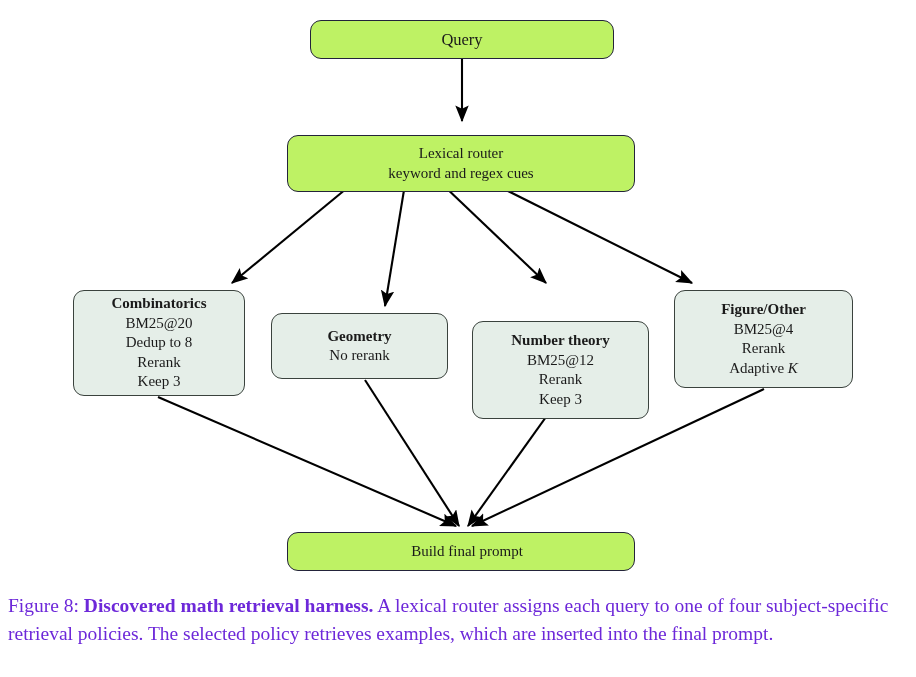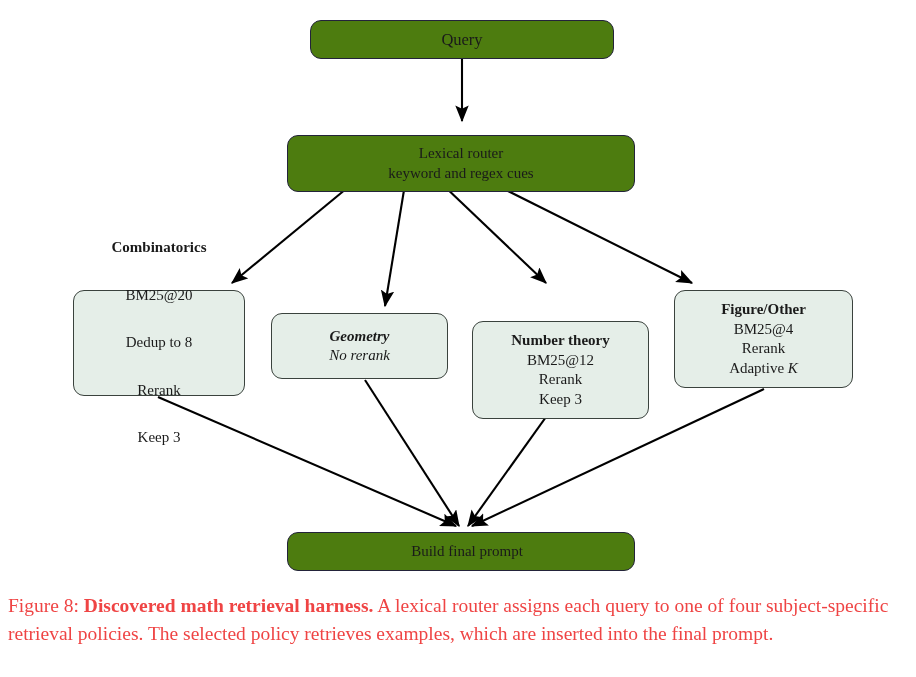--- a/index.html
+++ b/index.html
@@ -41,21 +41,21 @@
     display: flex;
     flex-direction: column;
     align-items: center;
     justify-content: center;
     text-align: center;
     line-height: 1.30;
     z-index: 2;
   }
 
   .node-lavender {
-    background: #4d7c0f;
+    background: #bef264;
     border-color: #23233a;
   }
 
   .node-green {
     background: #e5eee8;
     border-color: #3a423d;
   }
 
   .node-line {
     display: block;
@@ -76,26 +76,24 @@
     font-size: 16.5px;
   }
   #node-router {
     left: 287px; top: 127px; width: 348px; height: 57px;
     font-size: 15px;
     margin-top: 8px;
   }
   #node-combinatorics {
     left: 73px; top: 290px; width: 172px; height: 106px;
     font-size: 15px;
-    gap: 28px;
   }
   #node-geometry {
     left: 271px; top: 313px; width: 177px; height: 66px;
     font-size: 15px;
-    font-style: italic;
   }
   #node-number-theory {
     left: 472px; top: 290px; width: 177px; height: 98px;
     font-size: 15px;
     margin-top: 31px;
   }
   #node-algebra {
     left: 674px; top: 290px; width: 179px; height: 98px;
     font-size: 15px;
   }
@@ -106,21 +104,21 @@
   }
 
   #caption {
     position: absolute;
     left: 8px;
     top: 592px;
     width: 900px;
     font-size: 19.5px;
     line-height: 1.42;
     text-align: left;
-    color: #ef4444;
+    color: #6d28d9;
   }
   #caption b { font-weight: bold; }
 </style>
 </head>
 <body>
 
 <div id="figure">
 
   <svg id="edges" viewBox="0 0 916 588" width="916" height="588">
     <defs>

